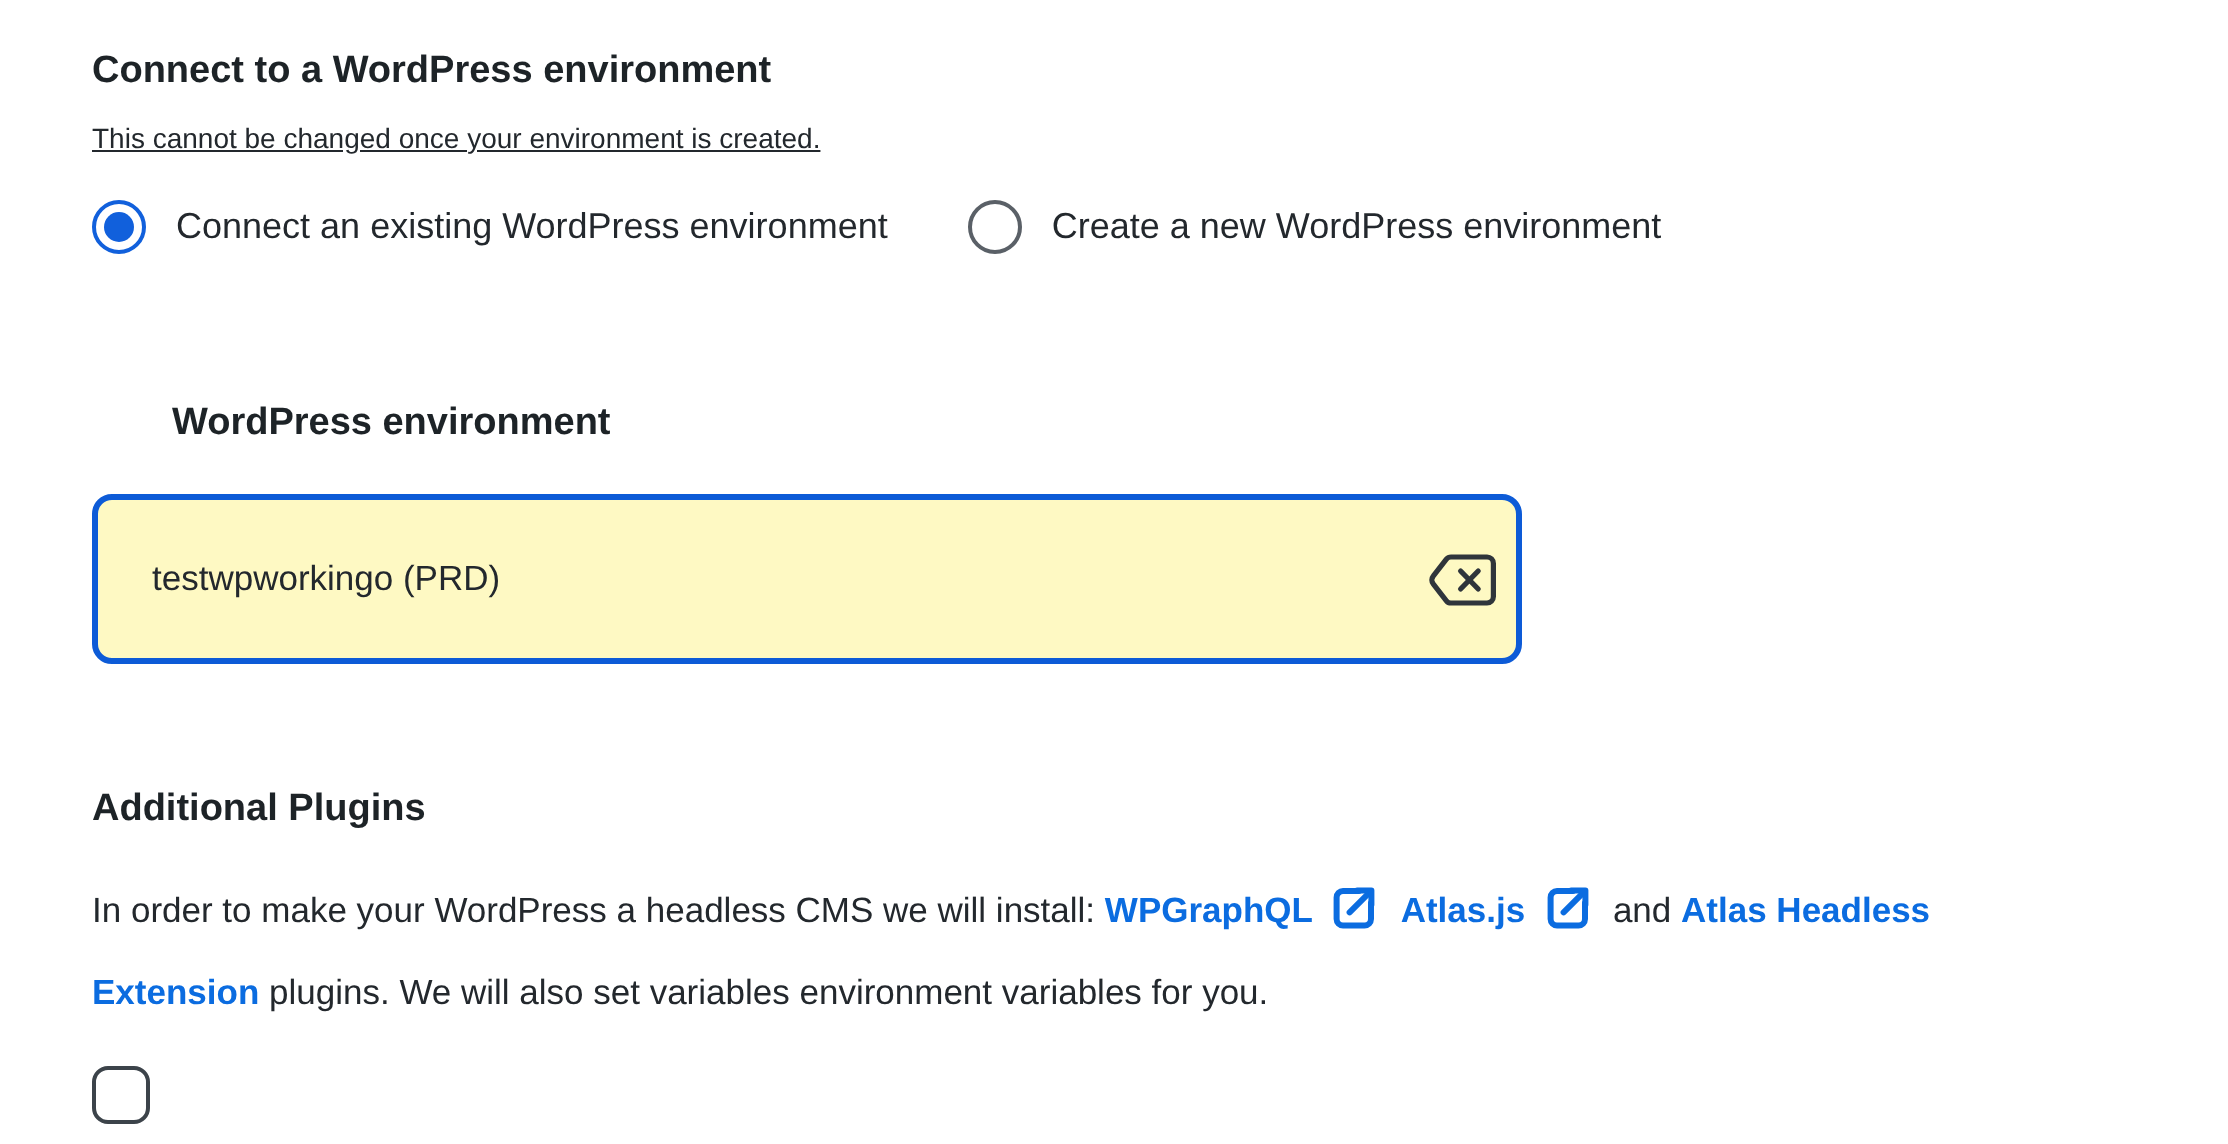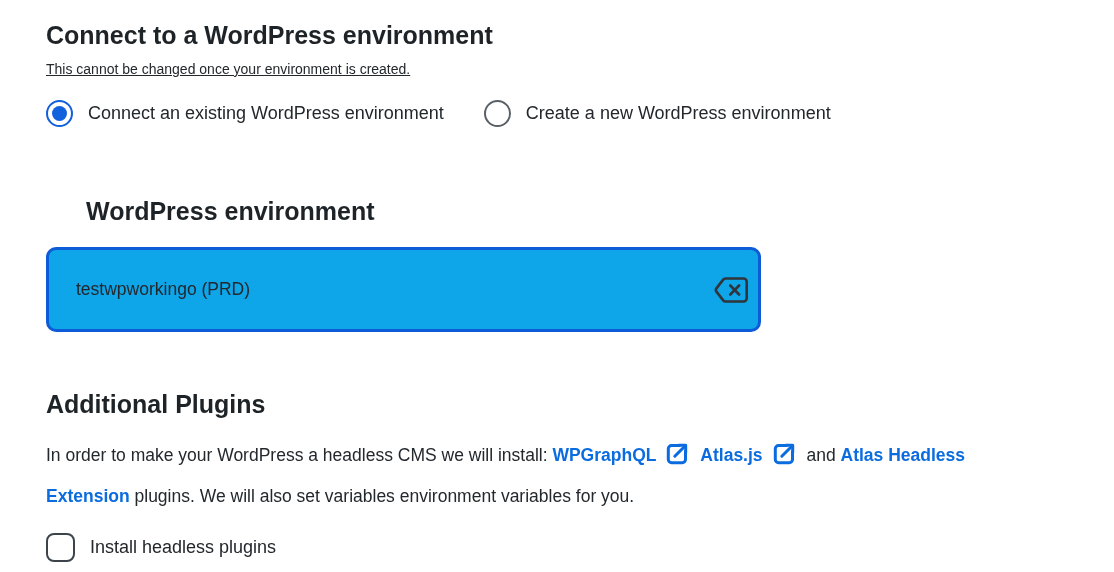--- a/index.html
+++ b/index.html
@@ -9,21 +9,21 @@
     height: 572px;
     background: #ffffff;
     font-family: "Liberation Sans", sans-serif;
     color: #23282d;
     overflow: hidden;
   }
   .wrap {
     padding: 24px 46px 0 46px;
   }
   .section-heading {
-    font-size: 25px;
+    font-size: 19px;
     font-weight: 700;
     color: #1d2327;
     margin: 0;
     line-height: 23px;
   }
   .sub-text {
     font-size: 14px;
     color: #23282d;
     margin: 12px 0 0 0;
     line-height: 21px;
@@ -67,21 +67,21 @@
   .env-input {
     margin-top: 24px;
     width: 715px;
     height: 85px;
     border: 3px solid #0d5bd7;
     border-radius: 10px;
     display: flex;
     align-items: center;
     justify-content: space-between;
     padding: 0 7px 0 27px;
-    background: #0ea5e9;
+    background: #fef9c3;
   }
   .env-value { font-size: 17.5px; color: #23282d; }
   .clear-btn {
     background: none;
     border: none;
     padding: 0;
     cursor: pointer;
     display: flex;
     align-items: center;
   }
@@ -173,16 +173,15 @@
       <path d="M10.8 15.2 L21.3 4.7"></path>
       <path d="M14.6 4.3 H21.7 V11.4"></path>
     </svg></span>
     <span>and</span>
     <a class="no-underline">Atlas Headless Extension</a>
     <span>plugins. We will also set variables environment variables for you.</span>
   </p>
 
   <div class="checkbox-row">
     <span class="checkbox-box"></span>
-    <span class="checkbox-label">Install headless plugins</span>
   </div>
 
 </div>
 
 </body></html>

